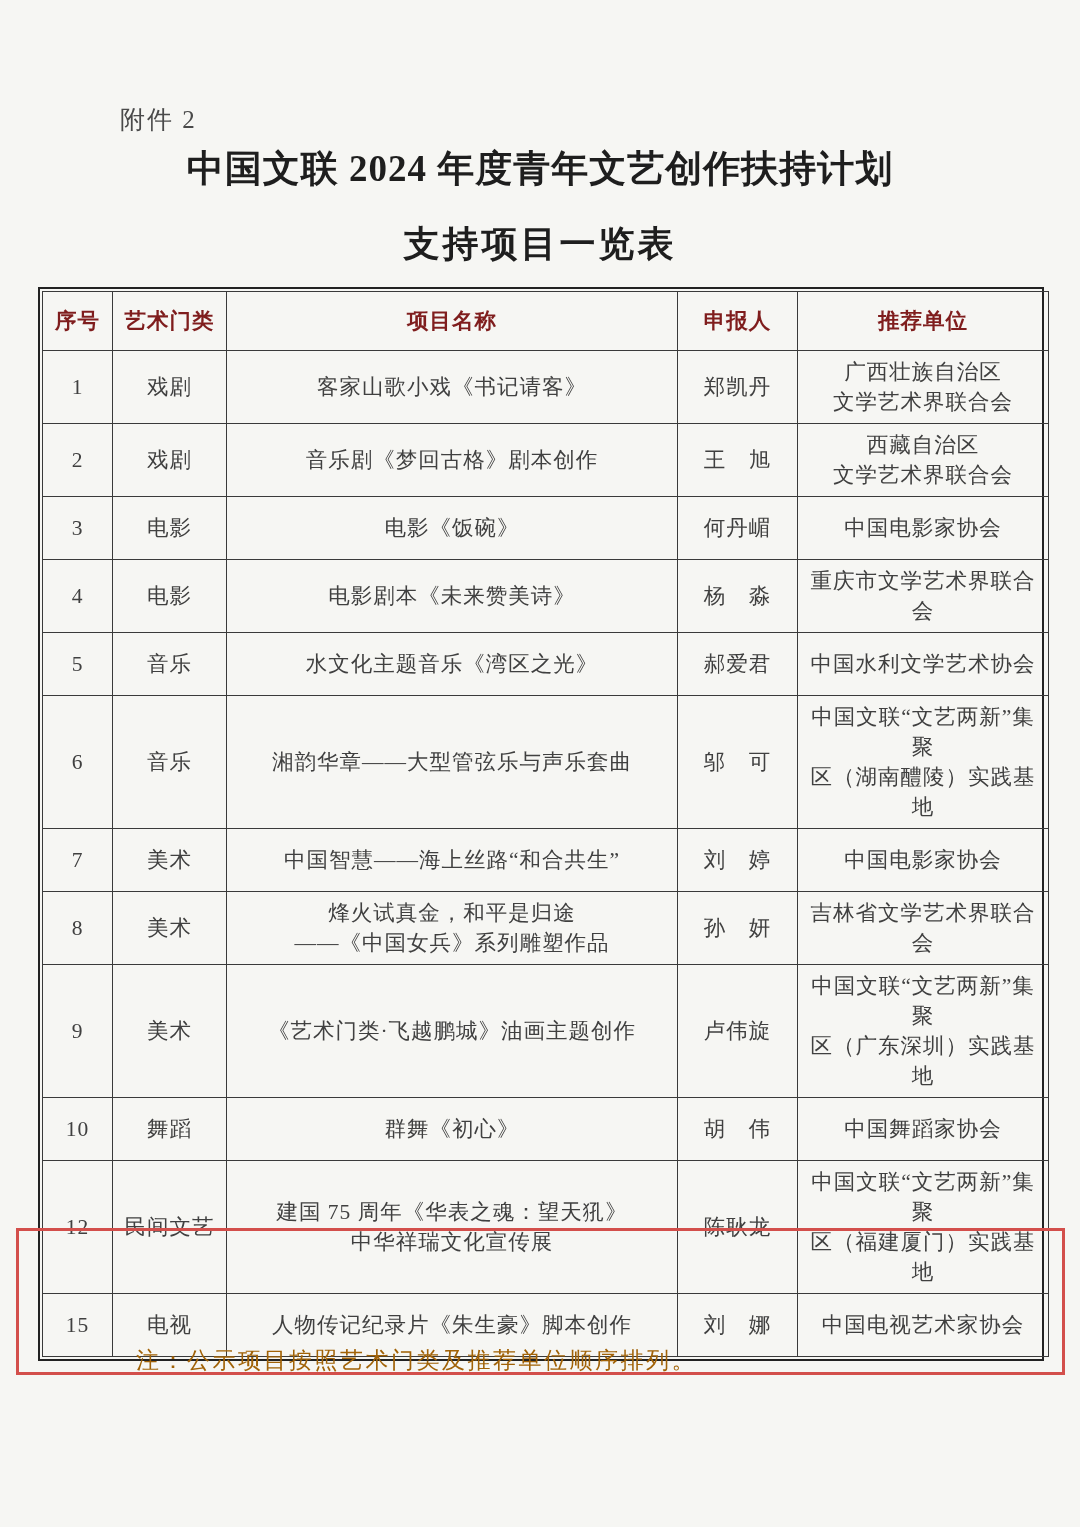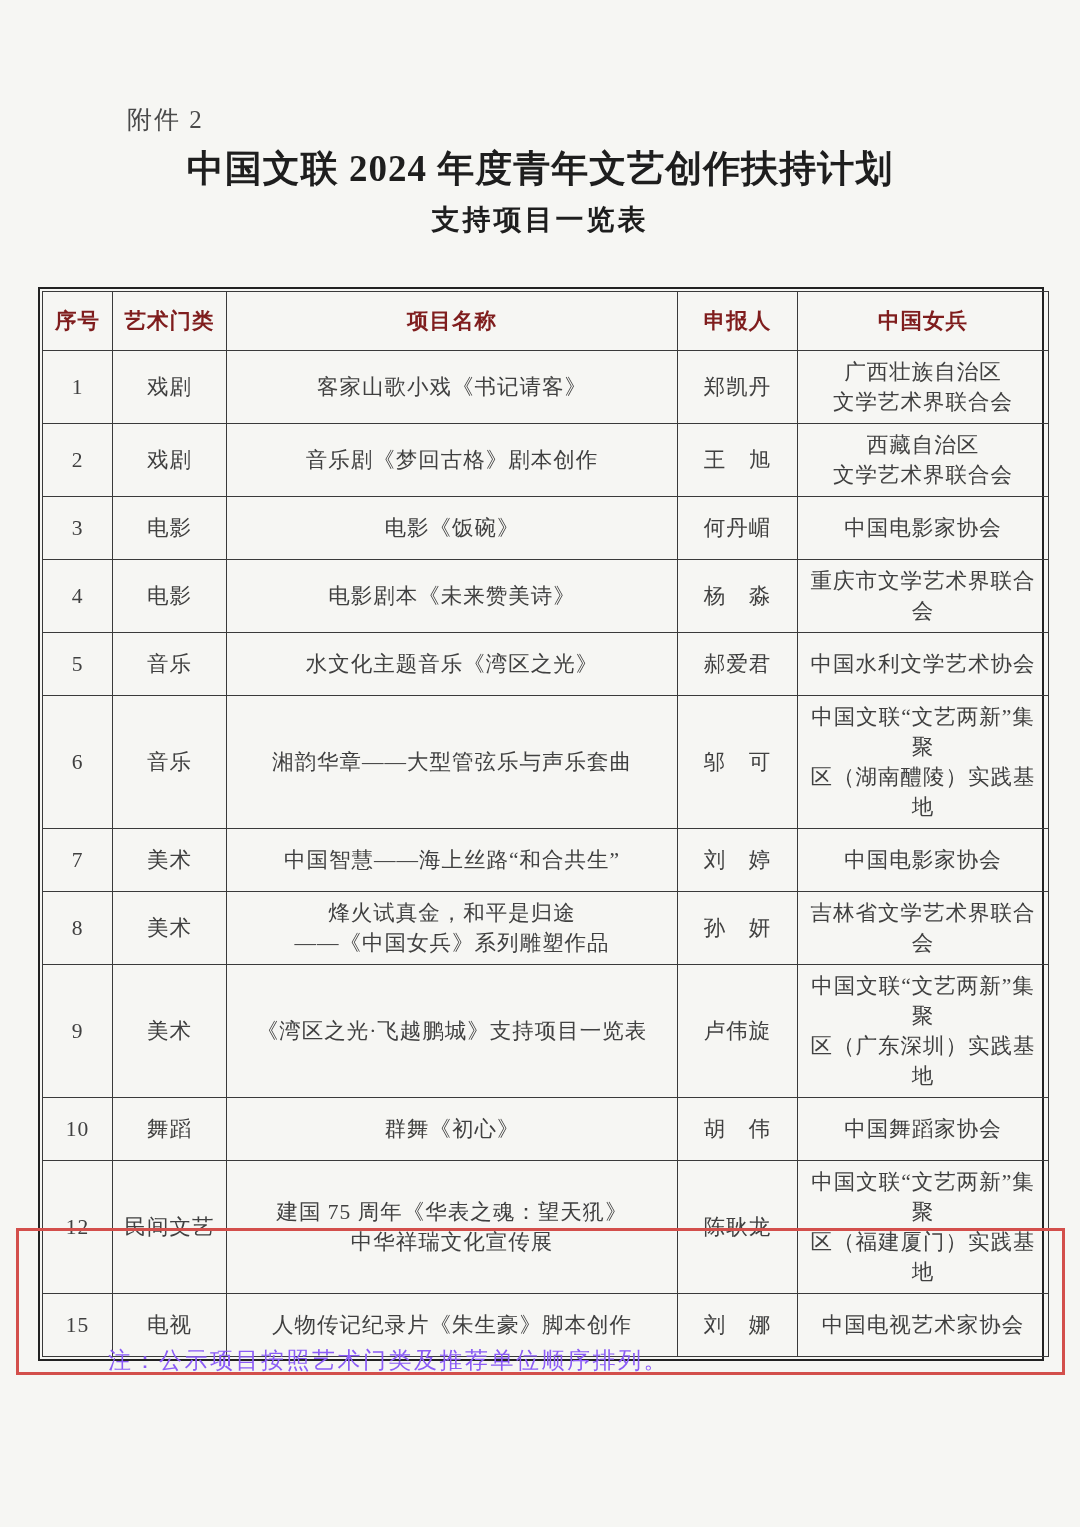--- a/index.html
+++ b/index.html
@@ -6,29 +6,29 @@
   body{
     width:1080px;height:1527px;
     background:#f6f6f3;
     font-family:"Liberation Serif","DejaVu Serif",serif;
     color:#3c3c3c;
     position:relative;
     overflow:hidden;
   }
   .doc{position:absolute;inset:0;}
   .attachment{
-    position:absolute;left:127px;top:103px;
+    position:absolute;left:120px;top:103px;
     font-size:25px;letter-spacing:2px;color:#4a4a4a;
   }
   .title{
     position:absolute;left:0;top:150px;width:1080px;
     text-align:center;font-weight:bold;color:#1e1e1e;
   }
   .title .line1{font-size:37px;letter-spacing:1px;line-height:1.0;}
-  .title .line2{font-size:28px;letter-spacing:3px;line-height:1.0;margin-top:21px;font-family:Liberation Mono, monospace;}
+  .title .line2{font-size:36px;letter-spacing:3px;line-height:1.0;margin-top:39px;}
   .table-area{
     position:absolute;left:38px;top:287px;width:1006px;
   }
   .table-frame{
     border:2px solid #222;
     padding:2px;
     background:transparent;
   }
   table{
     border-collapse:collapse;width:100%;
@@ -49,22 +49,22 @@
   col.c-proj{width:451px;}
   col.c-app{width:120px;}
   col.c-unit{width:251px;}
   .highlight-box{
     position:absolute;
     border:3px solid #d34f4b;
     pointer-events:none;
     z-index:5;
   }
   .note{
-    position:absolute;left:108px;top:1345px;
-    font-size:23px;letter-spacing:2.5px;color:#8b5cf6;
+    position:absolute;left:136px;top:1345px;
+    font-size:23px;letter-spacing:2.5px;color:#a16207;
   }
 </style>
 </head>
 <body>
 
 <div class="doc">
 
   <div class="attachment">附件 2</div>
 
   <div class="title">
@@ -82,21 +82,21 @@
             <col class="c-proj">
             <col class="c-app">
             <col class="c-unit">
         </colgroup>
         <thead>
           <tr>
               <th>序号</th>
               <th>艺术门类</th>
               <th>项目名称</th>
               <th>申报人</th>
-              <th>中国女兵</th>
+              <th>推荐单位</th>
             </tr>
         </thead>
         <tbody>
             <tr>
               <td>1</td>
               <td>戏剧</td>
               <td>客家山歌小戏《书记请客》</td>
               <td>郑凯丹</td>
               <td>广西壮族自治区<br>文学艺术界联合会</td>
             </tr>
@@ -145,21 +145,21 @@
             <tr>
               <td>8</td>
               <td>美术</td>
               <td>烽火试真金，和平是归途<br>——《中国女兵》系列雕塑作品</td>
               <td>孙　妍</td>
               <td>吉林省文学艺术界联合会</td>
             </tr>
             <tr>
               <td>9</td>
               <td>美术</td>
-              <td>《湾区之光·飞越鹏城》支持项目一览表</td>
+              <td>《艺术门类·飞越鹏城》油画主题创作</td>
               <td>卢伟旋</td>
               <td>中国文联“文艺两新”集聚<br>区（广东深圳）实践基地</td>
             </tr>
             <tr>
               <td>10</td>
               <td>舞蹈</td>
               <td>群舞《初心》</td>
               <td>胡　伟</td>
               <td>中国舞蹈家协会</td>
             </tr>

